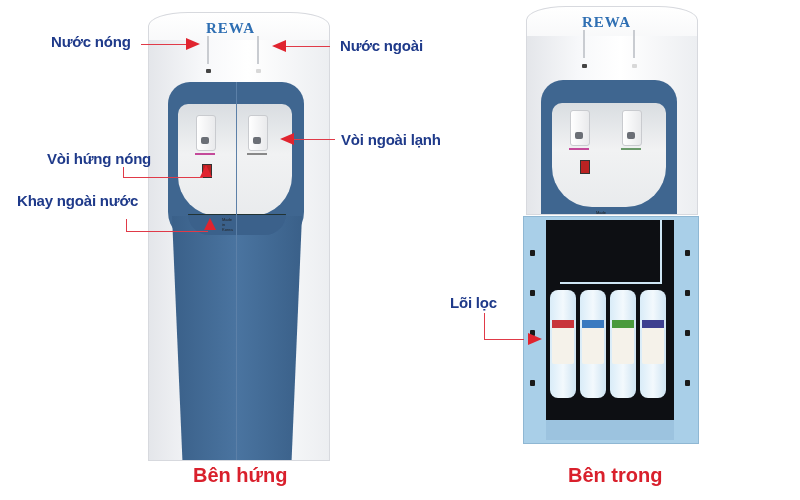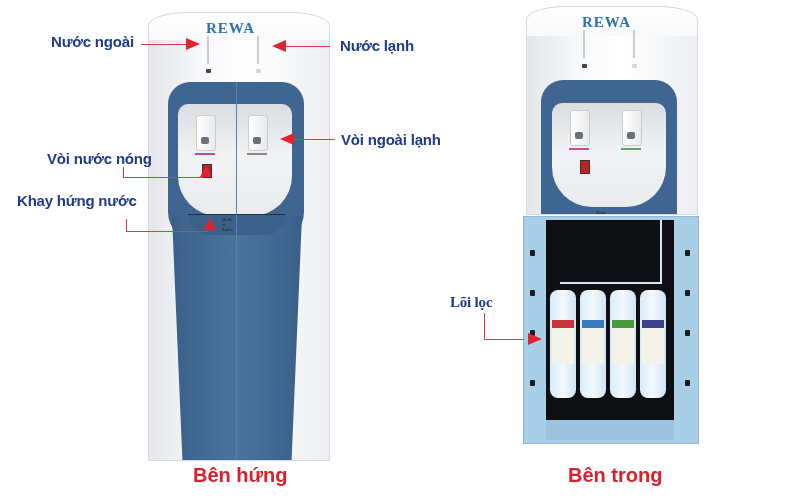--- a/index.html
+++ b/index.html
@@ -57,38 +57,38 @@
   <div class="tapnoz" style="left:253px;top:137px;"></div>
   <div class="tapline" style="left:247px;top:153px;background:#888;"></div>
   <div style="position:absolute;left:202px;top:164px;width:8px;height:12px;background:#b22;border:1px solid #333;"></div>
 
   <div class="lowerpanel" style="left:172px;top:216px;width:130px;height:244px;clip-path:polygon(0 0,100% 0,92% 100%,8% 100%);border-radius:0 0 4px 4px;"></div>
   <div style="position:absolute;left:188px;top:214px;width:98px;height:20px;background:#3b618b;border-radius:0 0 50px 50px;border-top:1px solid #233;"></div>
   <div class="madein" style="left:222px;top:217px;">Made in Korea</div>
   <div class="seam" style="left:236px;top:82px;height:378px;"></div>
 </div>
 
-<div class="lbl" style="left:51px;top:33px;">Nước ngoài</div>
+<div class="lbl" style="left:51px;top:33px;">Nước nóng</div>
 <div class="line" style="left:141px;top:44px;width:46px;height:1px;"></div>
 <div class="arrowR" style="left:186px;top:38px;"></div>
 
-<div class="lbl" style="left:340px;top:37px;">Nước lạnh</div>
+<div class="lbl" style="left:340px;top:37px;">Nước ngoài</div>
 <div class="line" style="left:285px;top:46px;width:45px;height:1px;"></div>
 <div class="arrowL" style="left:272px;top:40px;"></div>
 
 <div class="lbl" style="left:341px;top:131px;">Vòi ngoài lạnh</div>
 <div class="line" style="left:293px;top:139px;width:42px;height:1px;"></div>
 <div class="arrowL" style="left:280px;top:133px;"></div>
 
-<div class="lbl" style="left:47px;top:150px;">Vòi nước nóng</div>
+<div class="lbl" style="left:47px;top:150px;">Vòi hứng nóng</div>
 <div class="line" style="left:123px;top:167px;width:1px;height:10px;"></div>
 <div class="line" style="left:123px;top:177px;width:80px;height:1px;"></div>
 <div class="arrowU" style="left:200px;top:165px;"></div>
 
-<div class="lbl" style="left:17px;top:192px;">Khay hứng nước</div>
+<div class="lbl" style="left:17px;top:192px;">Khay ngoài nước</div>
 <div class="line" style="left:126px;top:219px;width:1px;height:12px;"></div>
 <div class="line" style="left:126px;top:231px;width:82px;height:1px;"></div>
 <div class="arrowU" style="left:204px;top:218px;"></div>
 
 <div class="cap" style="left:193px;top:464px;">Bên hứng</div>
 
 <div class="unit">
   <div class="topcap" style="left:526px;top:6px;width:170px;height:60px;"></div>
   <div class="shell" style="left:526px;top:36px;width:170px;height:178px;border-top:none;"></div>
   <div class="brand" style="left:582px;top:14px;">REWA</div>
@@ -139,18 +139,18 @@
         <div class="fband" style="background:#4a9a3c;"></div>
       </div>
   </div>
   <div class="filter" style="left:640px;top:290px;">
     <div class="flabel">
         <div class="fband" style="background:#3d3f8f;"></div>
       </div>
   </div>
 </div>
 
-<div class="lbl" style="left:450px;top:294px;font-family:Liberation Serif, serif;">Lõi lọc</div>
+<div class="lbl" style="left:450px;top:294px;">Lõi lọc</div>
 <div class="line" style="left:484px;top:313px;width:1px;height:26px;"></div>
 <div class="line" style="left:484px;top:339px;width:40px;height:1px;"></div>
 <div class="arrowR" style="left:528px;top:333px;"></div>
 
 <div class="cap" style="left:568px;top:464px;">Bên trong</div>
 
 </body></html>

